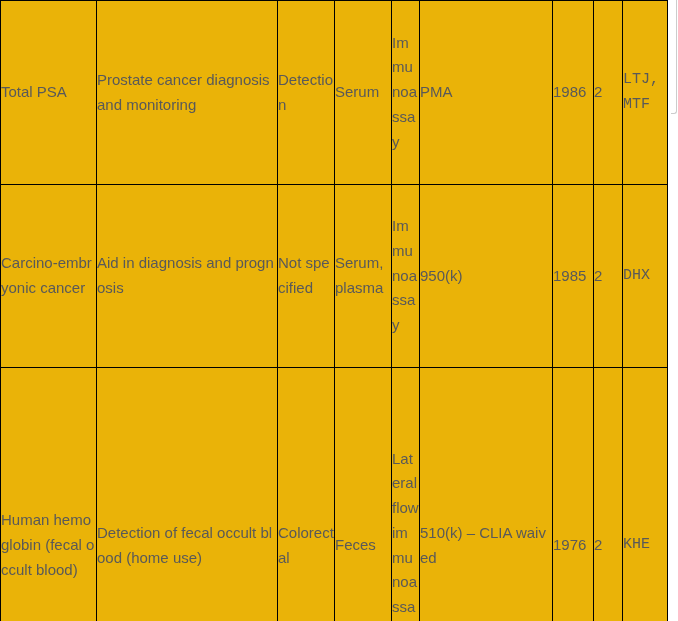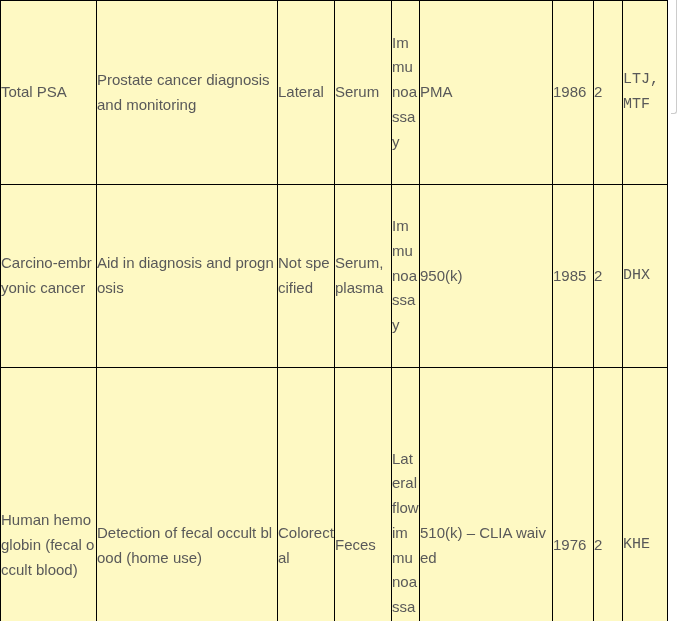--- a/index.html
+++ b/index.html
@@ -21,21 +21,21 @@
   table.data-table td {
     border: 1px solid #000000;
     vertical-align: middle;
     text-align: left;
     word-break: break-all;
     overflow-wrap: break-word;
     color: #595959;
     font-size: 15px;
     line-height: 24.7px;
     padding: 0;
-    background: #fef9c3;
+    background: #eab308;
   }
   
   td.c1 { padding: 0 8px; margin-left: 39px; }
   td.c2 { padding: 0 10px; }
   td.c3 { padding: 0 5px; }
   td.c4 { padding: 0 8px; margin-top: 24px; }
   td.c5 { padding: 0 5px; }
   td.c6 { padding: 0 6px; margin-left: 8px; }
   td.c7 { padding: 0 7px; margin-left: 36px; }
   td.c8 { padding: 0 7px; }
@@ -69,21 +69,21 @@
       <col style="width:28px">
       <col style="width:133px">
       <col style="width:41px">
       <col style="width:29px">
       <col style="width:45px">
     </colgroup>
     <tbody>
       <tr class="r1">
         <td class="c1">Total PSA</td>
         <td class="c2">Prostate cancer diagnosis and monitoring</td>
-        <td class="c3">Lateral</td>
+        <td class="c3">Detection</td>
         <td class="c4">Serum</td>
         <td class="c5">Immunoassay</td>
         <td class="c6">PMA</td>
         <td class="c7">1986</td>
         <td class="c8">2</td>
         <td class="c9">LTJ, MTF</td>
       </tr>
       <tr class="r2">
         <td class="c1">Carcino-embryonic cancer</td>
         <td class="c2">Aid in diagnosis and prognosis</td>

